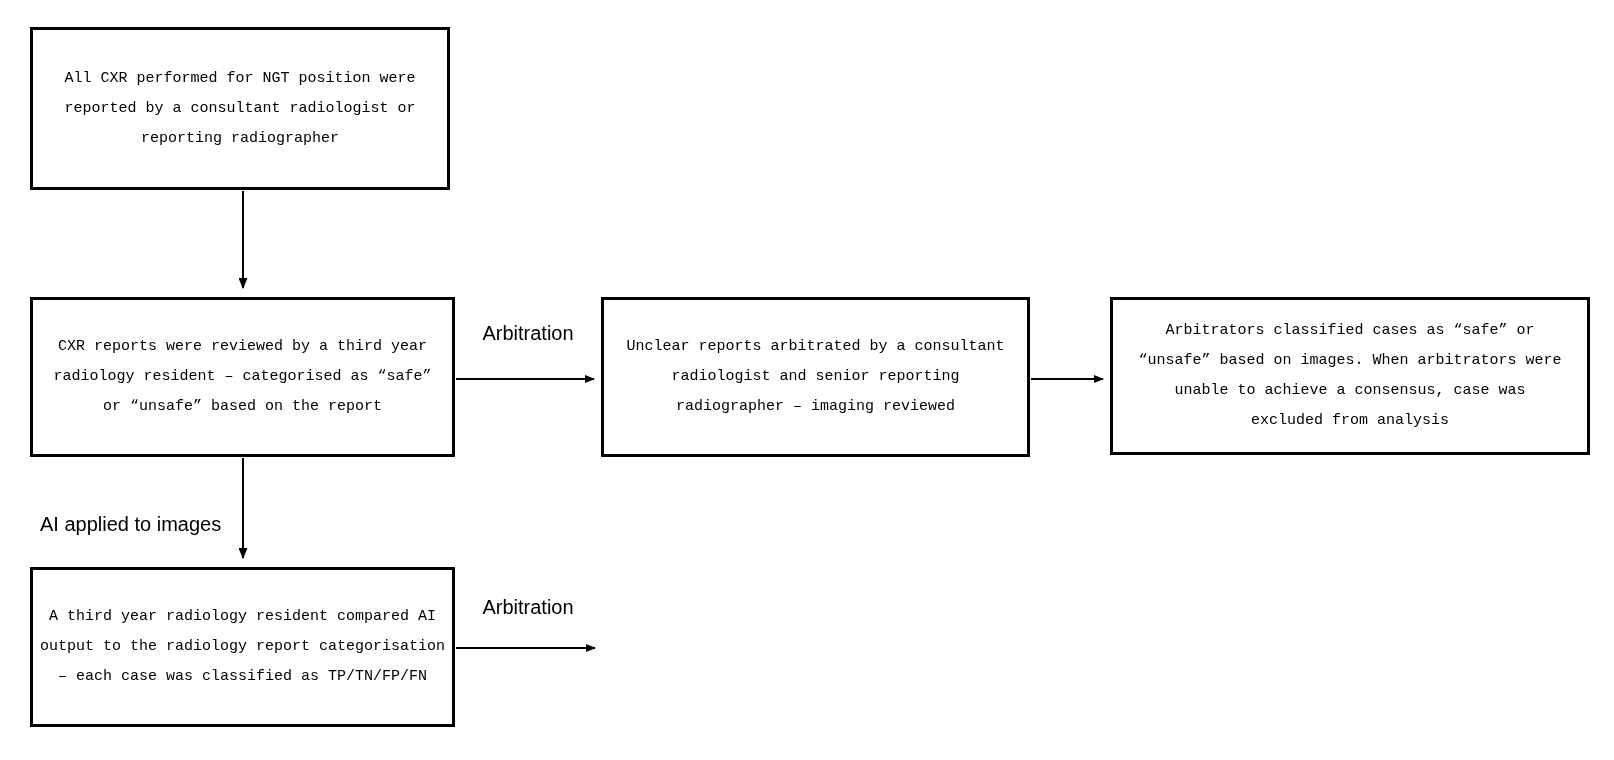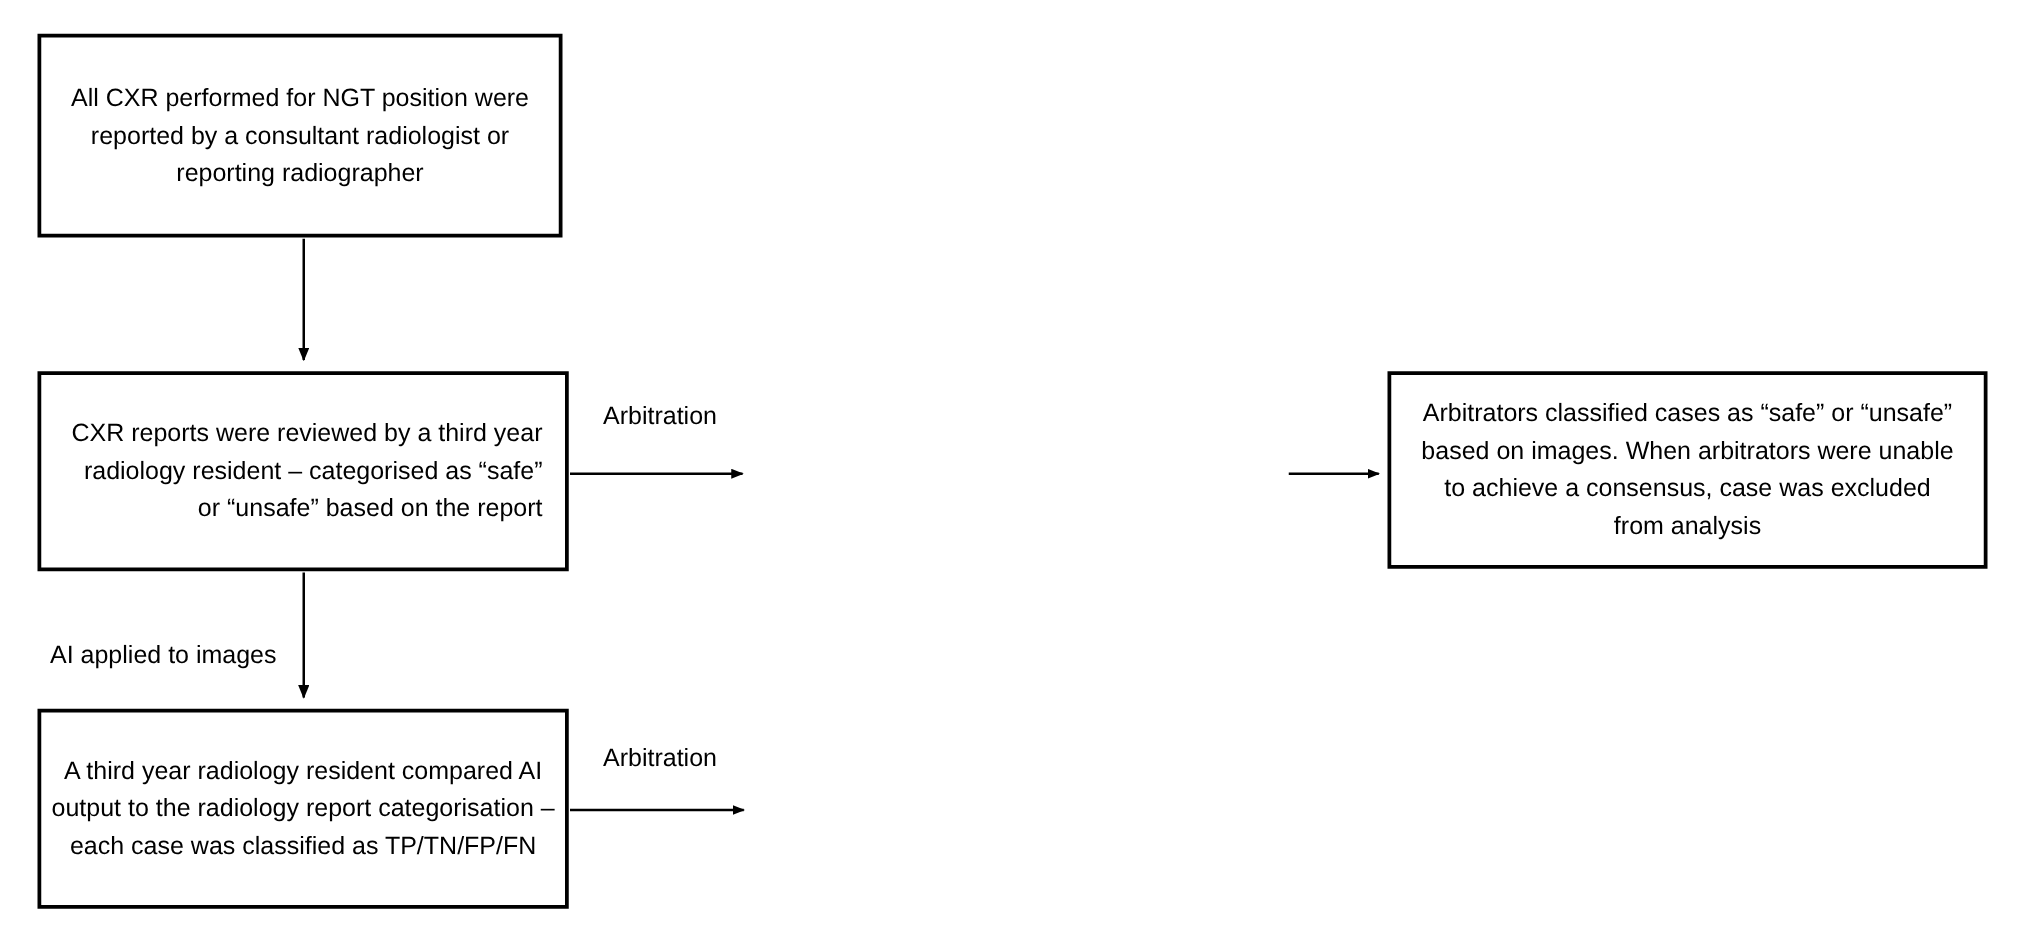--- a/index.html
+++ b/index.html
@@ -18,27 +18,28 @@
   }
   .fbox {
     position: absolute;
     box-sizing: border-box;
     border: 3px solid #000000;
     background: #ffffff;
     display: flex;
     align-items: center;
     justify-content: center;
     text-align: center;
-    font-size: 20px;
+    font-size: 15px;
     line-height: 30px;
+    font-family: Liberation Mono, monospace;
   }
   .fbox .inner { display: block; }
   #box1 { left: 30px;   top: 27px;  width: 420px; height: 163px; }
   #box1 .inner { padding: 0 14px; }
-  #box2 { left: 30px;   top: 297px; width: 425px; height: 160px; text-align: right; }
+  #box2 { left: 30px;   top: 297px; width: 425px; height: 160px; }
   #box2 .inner { padding: 0 18px; }
   #box3 { left: 601px;  top: 297px; width: 429px; height: 160px; }
   #box3 .inner { padding: 0 12px; }
   #box4 { left: 1110px; top: 297px; width: 480px; height: 158px; }
   #box4 .inner { padding: 0 24px; }
   #box5 { left: 30px;   top: 567px; width: 425px; height: 160px; }
   #box5 .inner { padding: 0 6px; }
   #box6 { left: 602px;  top: 564px; width: 426px; height: 158px; }
   #box6 .inner { padding: 0 10px; }
 
@@ -69,20 +70,23 @@
 <div class="canvas">
 
   <div id="box1" class="fbox">
     <span class="inner">All CXR performed for NGT position were reported by a consultant radiologist or reporting radiographer</span>
   </div>
 
   <div id="box2" class="fbox">
     <span class="inner">CXR reports were reviewed by a third year radiology resident – categorised as “safe” or “unsafe” based on the report</span>
   </div>
 
+  <div id="box3" class="fbox">
+    <span class="inner">Unclear reports arbitrated by a consultant radiologist and senior reporting radiographer – imaging reviewed</span>
+  </div>
 
   <div id="box4" class="fbox">
     <span class="inner">Arbitrators classified cases as “safe” or “unsafe” based on images. When arbitrators were unable to achieve a consensus, case was excluded from analysis</span>
   </div>
 
   <div id="box5" class="fbox">
     <span class="inner">A third year radiology resident compared AI output to the radiology report categorisation – each case was classified as TP/TN/FP/FN</span>
   </div>
 
 

